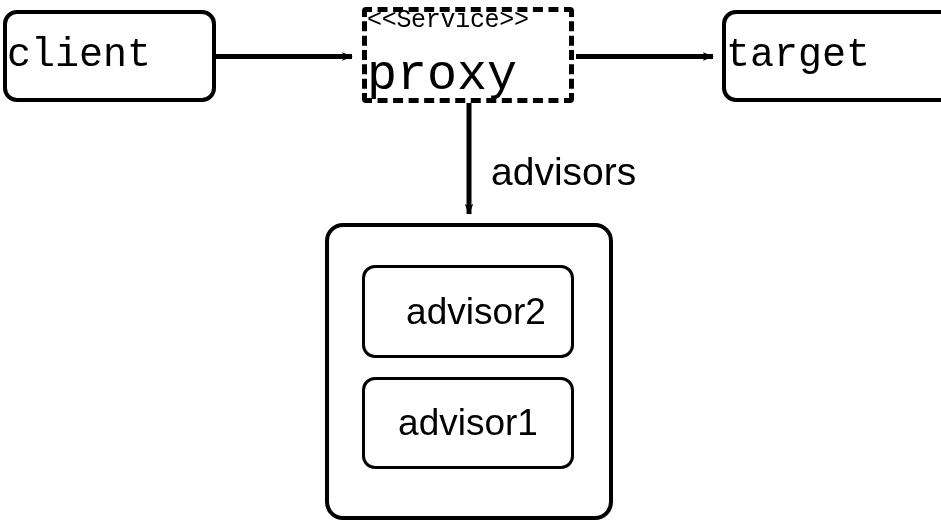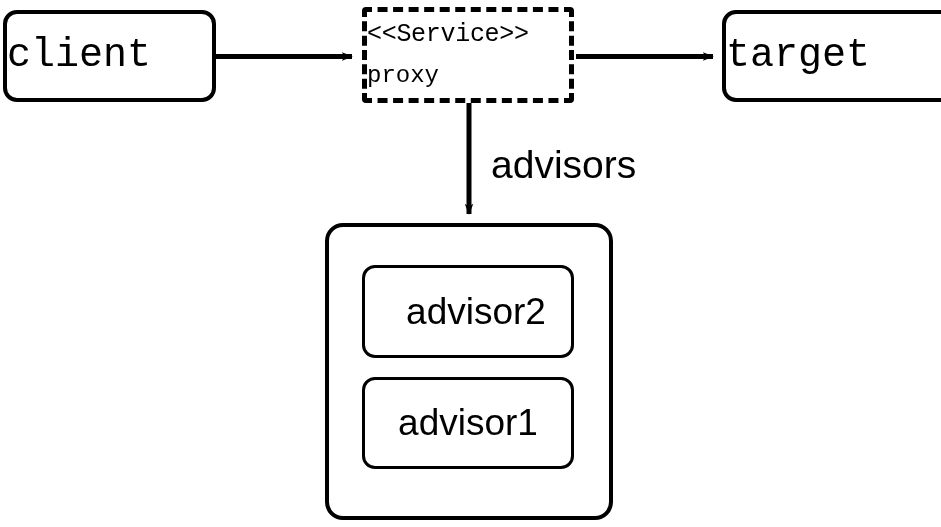--- a/index.html
+++ b/index.html
@@ -50,21 +50,21 @@
   #proxy-node {
     left: 362px; top: 7px;
     width: 212px; height: 96px;
     gap: 17px;
   }
   #proxy-node .stereotype {
     font-size: 25px;
     letter-spacing: -0.3px;
   }
   #proxy-node .nodename {
-    font-size: 24px;
+    font-size: 50px;
     margin-top: -1px;
   }
   #target-node {
     left: 722px; top: 10px;
     width: 237px; height: 92px;
     font-size: 40px;
   }
 
   
   #advisors-container {
@@ -95,21 +95,21 @@
     position: absolute;
     left: 0; top: 0;
     width: 941px; height: 527px;
     pointer-events: none;
   }
 
   
   #advisors-label {
     position: absolute;
     left: 491px;
-    top: 145px;
+    top: 152px;
     font-size: 39px;
     color: #000000;
     white-space: nowrap;
     line-height: 1;
   }
 </style>
 </head>
 <body>
 
 <div id="canvas">

